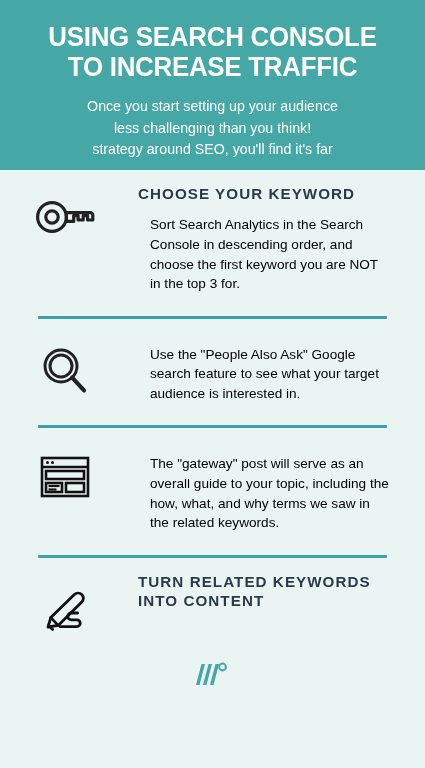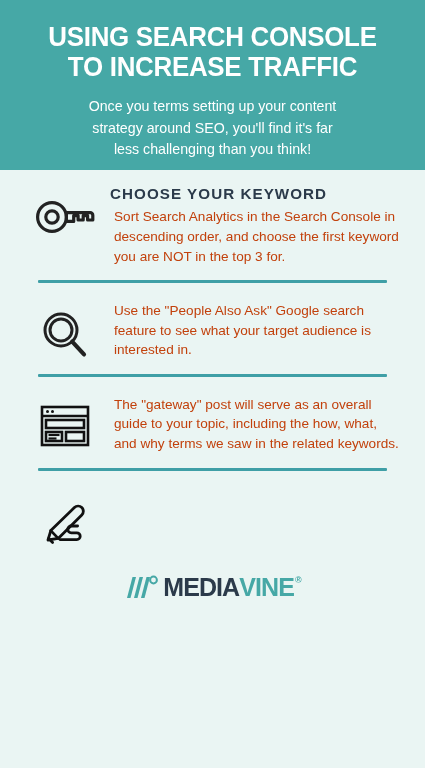--- a/index.html
+++ b/index.html
@@ -59,20 +59,21 @@
 
   
   .sections {
     padding: 0;
   }
   .section {
     display: flex;
     align-items: flex-start;
     padding: 14px 22px 10px 22px;
     box-sizing: border-box;
+    gap: 28px;
   }
   .icon-col {
     width: 86px;
     flex: 0 0 86px;
     display: flex;
     justify-content: center;
     align-items: center;
     padding-top: 14px;
   }
   .text-col {
@@ -82,24 +83,24 @@
   .sec-heading {
     color: #2b3a4a;
     font-size: 15.2px;
     font-weight: bold;
     letter-spacing: 1.05px;
     line-height: 1.28;
     margin: 0 0 2px 0;
     text-transform: uppercase;
   }
   .sec-body {
-    color: #c2410c;
+    color: #000000;
     font-size: 13.6px;
     line-height: 1.44;
-    margin: 4px;
+    margin: 12px;
   }
 
   .divider {
     height: 3px;
     background: #3f9fa6;
     margin: 0 38px;
     border-radius: 1px;
   }
 
   
@@ -147,23 +148,23 @@
 <body>
 
 <div class="infographic">
 
   <div class="header">
     <h1 class="header-title">
       <span class="tline">USING SEARCH CONSOLE</span>
       <span class="tline">TO INCREASE TRAFFIC</span>
     </h1>
     <p class="header-subtitle">
-      <span class="sline">Once you terms setting up your content</span>
+      <span class="sline">Once you start setting up your audience</span>
+      <span class="sline">less challenging than you think!</span>
       <span class="sline">strategy around SEO, you'll find it's far</span>
-      <span class="sline">less challenging than you think!</span>
     </p>
   </div>
 
   <div class="sections">
 
     <div class="section">
       <div class="icon-col">
         <span>
           <svg class="icon-svg" width="60" height="38" viewBox="0 0 60 38" fill="none" stroke="#222222" stroke-width="3.2">
             <circle cx="17" cy="19" r="14.4"></circle>
@@ -225,36 +226,32 @@
         <span>
           <svg class="icon-svg" width="54" height="52" viewBox="0 0 54 52" fill="none" stroke="#111111" stroke-width="2.8" stroke-linejoin="round" stroke-linecap="round">
             <path d="M10 41 L12.8 31.6 L36.4 8.6 a5.2 5.2 0 0 1 7.4 7.4 L20.2 39.4 Z"></path>
             <line x1="12.8" y1="31.6" x2="20.2" y2="39.4"></line>
             <line x1="10.6" y1="39.4" x2="14.6" y2="43.4"></line>
             <path d="M22 40.6 h16.8 a3.4 3.4 0 0 0 0-6.8 h-5.6 a3.4 3.4 0 0 1 0-6.8 h6.4"></path>
           </svg>
         </span>
       </div>
       <div class="text-col">
+        <h2 class="sec-heading">TURN RELATED KEYWORDS INTO CONTENT</h2>
       </div>
     </div>
 
   </div>
 
   <div class="footer">
     <div class="logo">
       <span class="logo-mark">
         <svg width="34" height="24" viewBox="0 0 34 24" fill="#46a8a6">
           <path d="M2 23 L7.5 2 L11 2 L5.5 23 Z"></path>
           <path d="M9 23 L14.5 2 L18 2 L12.5 23 Z"></path>
           <path d="M16 23 L21.5 2 L25 2 L19.5 23 Z"></path>
           <circle cx="28.5" cy="5" r="3.4" fill="none" stroke="#46a8a6" stroke-width="2"></circle>
         </svg>
       </span>
-      <span class="logo-word">
-        <span class="logo-media">MEDIA</span>
-          <span class="logo-vine">VINE</span>
-          <span class="logo-reg">®</span>
-      </span>
     </div>
   </div>
 
 </div>
 
 </body></html>

